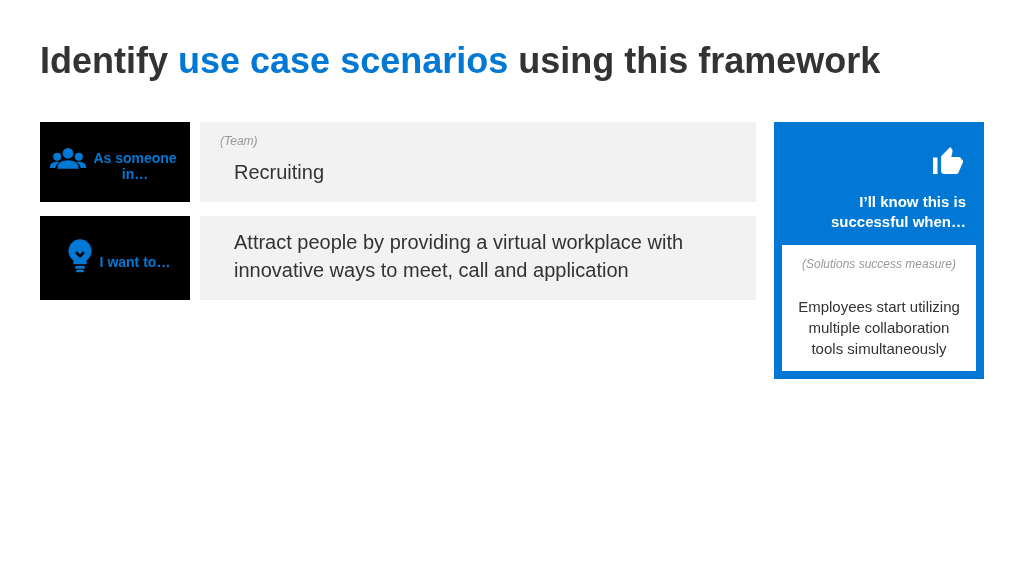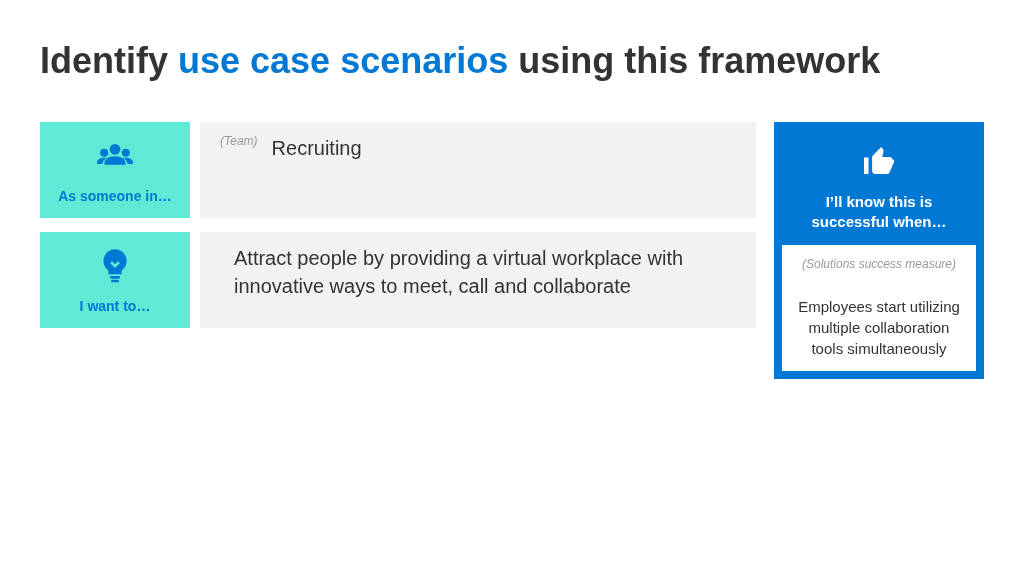--- a/index.html
+++ b/index.html
@@ -3,28 +3,28 @@
 <meta charset="utf-8">
 <style>
   * { margin: 0; padding: 0; box-sizing: border-box; }
   html, body { width: 1024px; height: 576px; font-family: "Segoe UI", Arial, sans-serif; background: #fff; color: #333; }
   .slide { width: 1024px; height: 484px; padding: 40px 40px 30px 40px; position: relative; }
   .title { font-size: 36px; font-weight: 700; color: #333; margin-bottom: 40px; }
   .title .accent { color: #0078d4; }
   .content { display: flex; gap: 18px; }
   .left-col { flex: 1; display: flex; flex-direction: column; gap: 14px; }
   .row { display: flex; gap: 10px; }
-  .icon-box { width: 150px; background: #5eead4; display: flex; flex-direction: column; align-items: center; justify-content: center; padding: 14px 8px; }
+  .icon-box { width: 150px; background: #000000; display: flex; flex-direction: row; align-items: center; justify-content: center; padding: 14px 8px; }
   .icon-box svg { width: 40px; height: 40px; fill: #0078d4; }
   .icon-label { color: #0078d4; font-weight: 600; font-size: 14px; text-align: center; margin-top: 8px; }
-  .text-box { flex: 1; background: #f2f2f2; padding: 12px 20px 16px 20px; display: flex; flex-direction: row; }
+  .text-box { flex: 1; background: #f2f2f2; padding: 12px 20px 16px 20px; display: flex; flex-direction: column; }
   .hint { color: #999; font-style: italic; font-size: 12px; margin-bottom: 10px; }
   .body-text { color: #333; font-size: 20px; padding-left: 14px; line-height: 1.4; }
   .right-col { width: 210px; background: #0078d4; display: flex; flex-direction: column; align-items: center; padding: 8px; }
-  .right-header { text-align: center; padding: 14px 10px 14px 10px; }
+  .right-header { text-align: right; padding: 14px 10px 14px 10px; }
   .right-header svg { width: 36px; height: 36px; fill: #fff; }
   .right-title { color: #fff; font-weight: 600; font-size: 15px; line-height: 1.3; margin-top: 8px; }
   .right-body { background: #fff; flex: 1; width: 100%; padding: 12px 14px; text-align: center; display: flex; flex-direction: column; }
   .right-hint { color: #999; font-style: italic; font-size: 12px; margin-bottom: 25px; }
   .right-text { color: #333; font-size: 15px; line-height: 1.4; }
 </style>
 </head>
 <body>
 
 <div class="slide">
@@ -61,21 +61,21 @@
           <span>
             <svg viewBox="0 0 24 24">
                 <path d="M12 2a7 7 0 0 0-4 12.7V17h8v-2.3A7 7 0 0 0 12 2zm-1.8 7.2 1.8 1.8 1.8-1.8 1.1 1.1L12 13.2l-2.9-2.9 1.1-1.1z"></path>
                 <rect x="9" y="18" width="6" height="1.6" rx="0.8"></rect>
                 <rect x="9.6" y="20.2" width="4.8" height="1.6" rx="0.8"></rect>
               </svg>
           </span>
           <div class="icon-label">I want to…</div>
         </div>
         <div class="text-box">
-          <div class="body-text">Attract people by providing a virtual workplace with innovative ways to meet, call and collaborate</div>
+          <div class="body-text">Attract people by providing a virtual workplace with innovative ways to meet, call and application</div>
         </div>
       </div>
 
       <div class="row">
       </div>
 
     </div>
 
     <div class="right-col">
       <div class="right-header">

